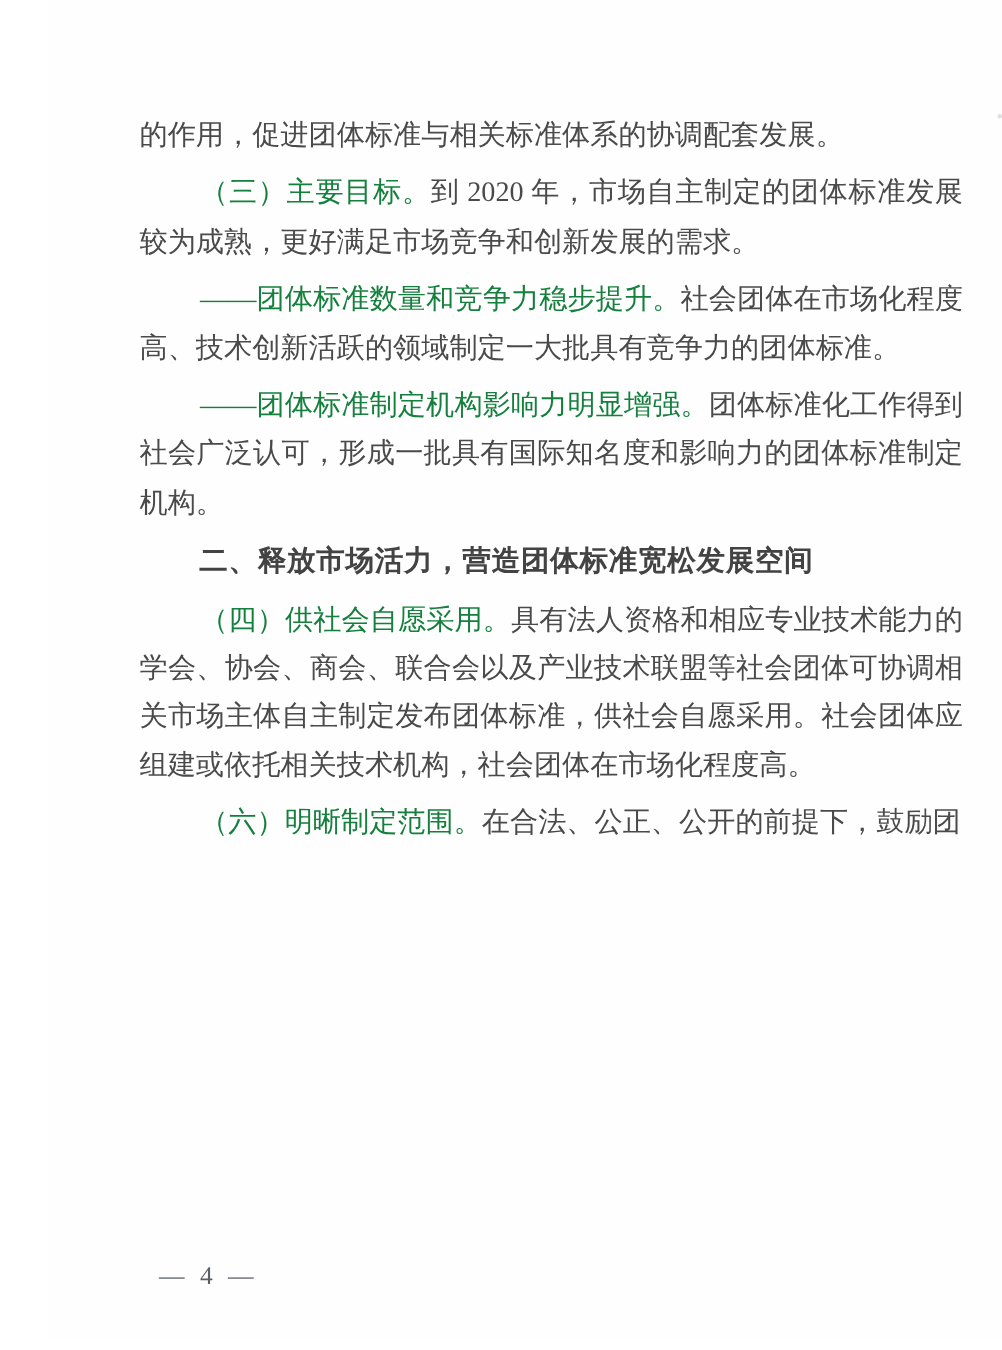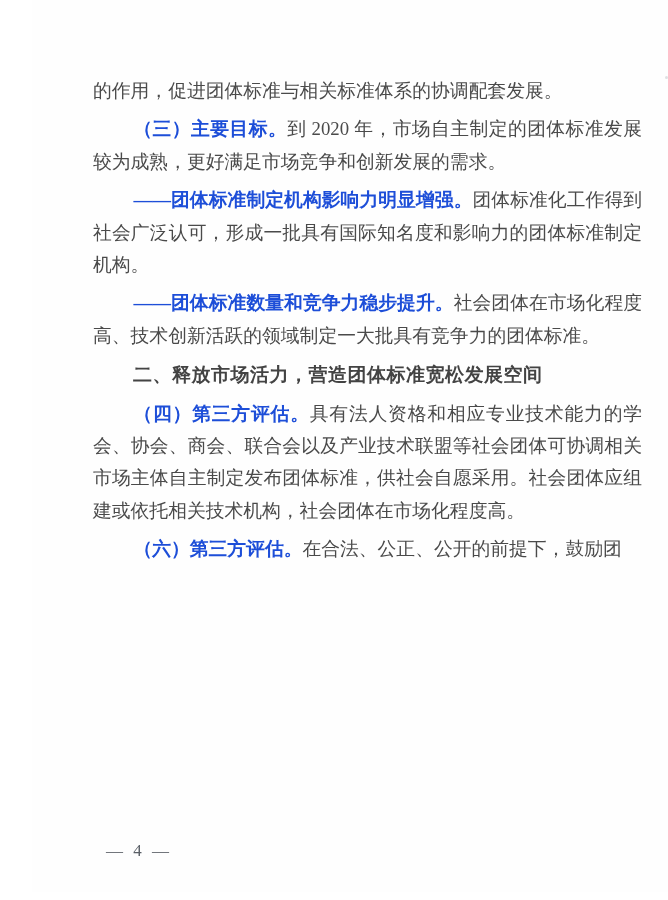--- a/index.html
+++ b/index.html
@@ -29,22 +29,22 @@
   p.para {
     margin: 6px 0 0 0;
     padding: 0;
     text-indent: 2.15em;
   }
   p.para.continuation {
     margin-top: 0;
     text-indent: 0;
   }
   .lead {
-    font-weight: bold;
-    color: #1d4ed8;
+    font-weight: normal;
+    color: #15803d;
   }
   h2.section-heading {
     font-family: Liberation Sans, sans-serif;
     font-weight: bold;
     font-size: 19px;
     color: #434343;
     margin: 7px 0 0 0;
     padding: 0;
     text-indent: 2.1em;
     line-height: 32.4px;
@@ -79,31 +79,31 @@
 <body>
 
 <div class="page">
 
   <div class="content">
 
     <p class="para continuation"><span>的作用，促进团体标准与相关标准体系的协调配套发展。</span></p>
 
     <p class="para"><span class="lead">（三）主要目标。</span><span>到 2020 年，市场自主制定的团体标准发展较为成熟，更好满足市场竞争和创新发展的需求。</span></p>
 
+    <p class="para"><span class="lead">——团体标准数量和竞争力稳步提升。</span><span>社会团体在市场化程度高、技术创新活跃的领域制定一大批具有竞争力的团体标准。</span></p>
+
     <p class="para"><span class="lead">——团体标准制定机构影响力明显增强。</span><span>团体标准化工作得到社会广泛认可，形成一批具有国际知名度和影响力的团体标准制定机构。</span></p>
-
-    <p class="para"><span class="lead">——团体标准数量和竞争力稳步提升。</span><span>社会团体在市场化程度高、技术创新活跃的领域制定一大批具有竞争力的团体标准。</span></p>
 
 
     <h2 class="section-heading">二、释放市场活力，营造团体标准宽松发展空间</h2>
 
-    <p class="para"><span class="lead">（四）第三方评估。</span><span>具有法人资格和相应专业技术能力的学会、协会、商会、联合会以及产业技术联盟等社会团体可协调相关市场主体自主制定发布团体标准，供社会自愿采用。社会团体应组建或依托相关技术机构，社会团体在市场化程度高。</span></p>
+    <p class="para"><span class="lead">（四）供社会自愿采用。</span><span>具有法人资格和相应专业技术能力的学会、协会、商会、联合会以及产业技术联盟等社会团体可协调相关市场主体自主制定发布团体标准，供社会自愿采用。社会团体应组建或依托相关技术机构，社会团体在市场化程度高。</span></p>
 
 
-    <p class="para"><span class="lead">（六）第三方评估。</span><span>在合法、公正、公开的前提下，鼓励团</span></p>
+    <p class="para"><span class="lead">（六）明晰制定范围。</span><span>在合法、公正、公开的前提下，鼓励团</span></p>
 
   </div>
 
   <div class="page-number">— 4 —</div>
 
   <div class="scan-speck" style="left:633px; top:76px;  width:3px; height:3px;"></div>
   <div class="scan-speck" style="left:647px; top:253px; width:3px; height:4px;"></div>
   <div class="scan-speck" style="left:644px; top:298px; width:3px; height:3px;"></div>
   <div class="scan-speck" style="left:637px; top:520px; width:3px; height:3px;"></div>
   <div class="scan-speck" style="left:646px; top:628px; width:3px; height:4px;"></div>

